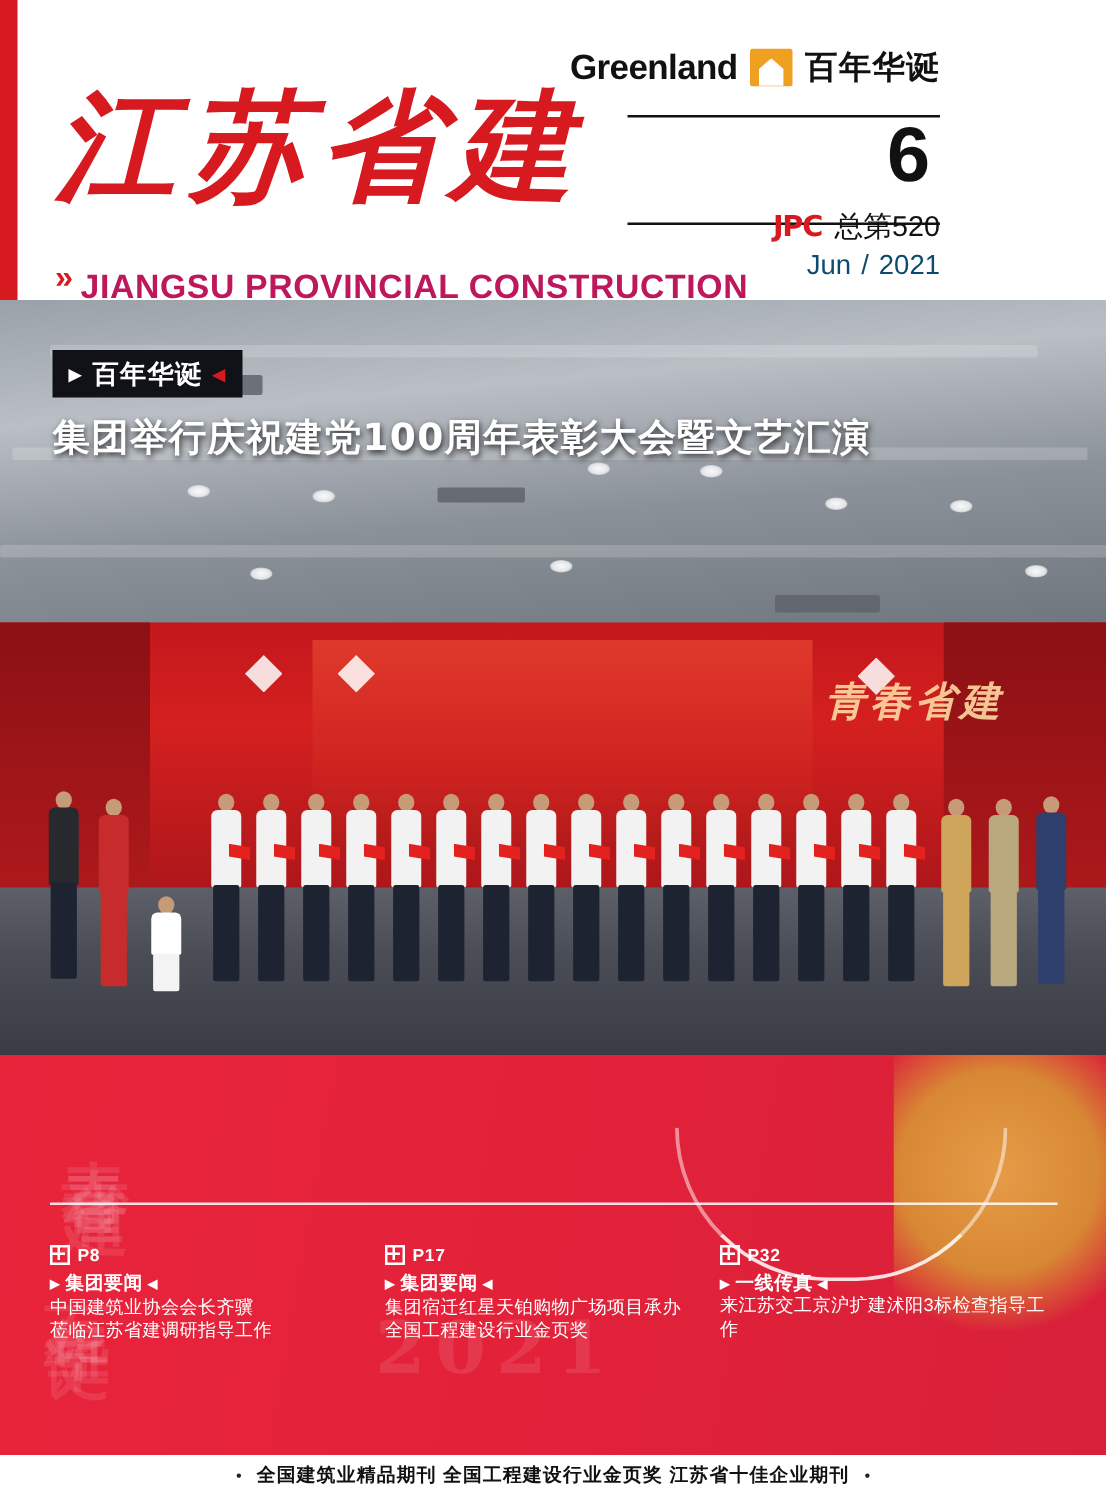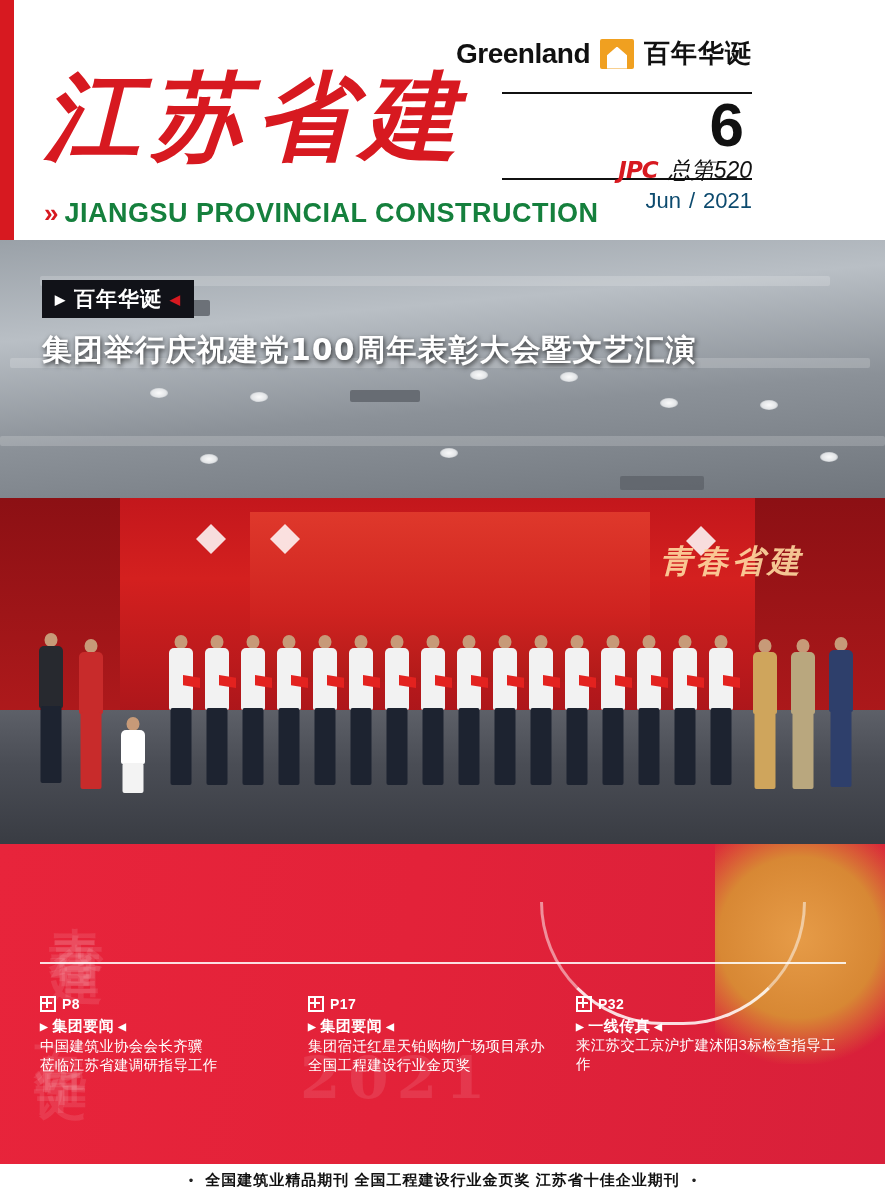--- a/index.html
+++ b/index.html
@@ -98,21 +98,22 @@
     color: #d71920;
     font-size: 26px;
     font-weight: bold;
     letter-spacing: -6px;
     margin-right: 6px;
   }
   .title-en-text {
     font-size: 27px;
     font-weight: bold;
     letter-spacing: 0.5px;
-    color: #15803d;
+    color: #be185d;
+    margin-top: 16px;
   }
 
   
   .issue-block {
     position: absolute;
     right: 36px;
     top: 96px;
     width: 250px;
     text-align: right;
   }
@@ -122,22 +123,21 @@
     color: #111111;
     line-height: 58px;
     text-align: right;
     padding-right: 8px;
   }
   .issue-row {
     display: flex;
     align-items: baseline;
     justify-content: flex-end;
     gap: 10px;
-    margin-top: 5px;
-    font-style: italic;
+    margin-top: 16px;
   }
   .issue-jpc {
     font-size: 23px;
     font-weight: bold;
     color: #d71920;
     letter-spacing: -1px;
     font-family: "DejaVu Sans", sans-serif;
   }
   .issue-total {
     font-size: 23px;

